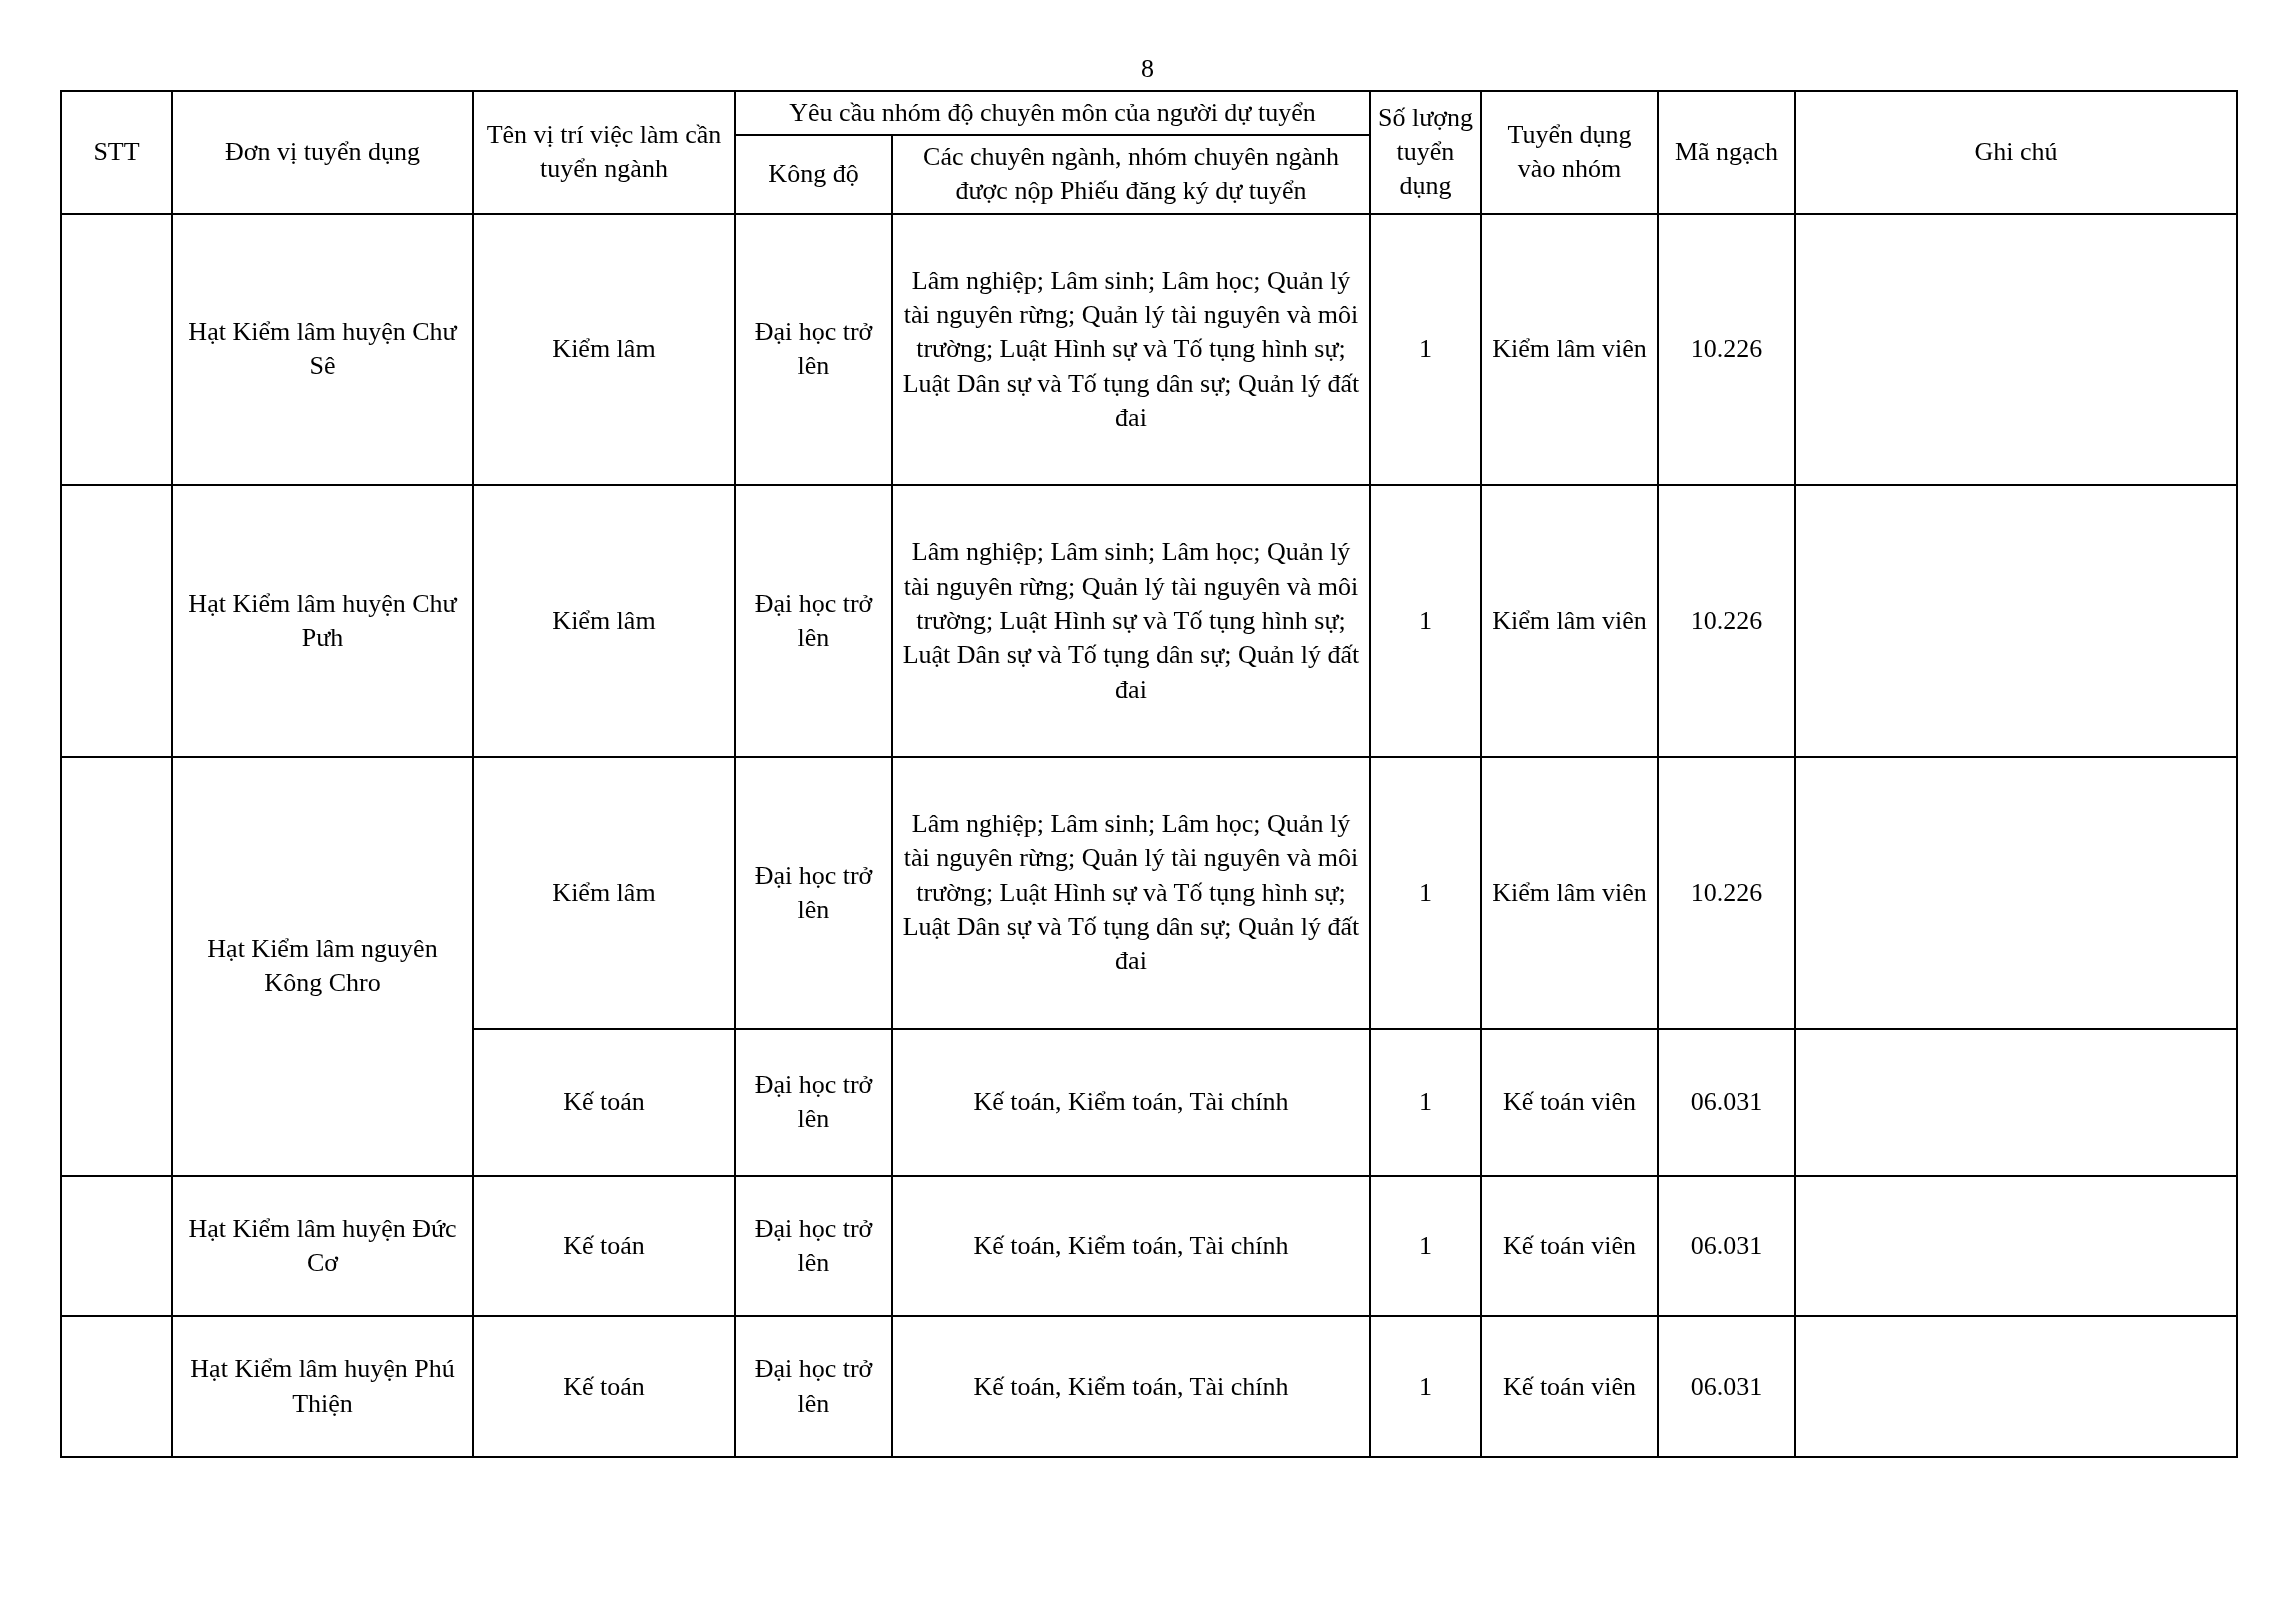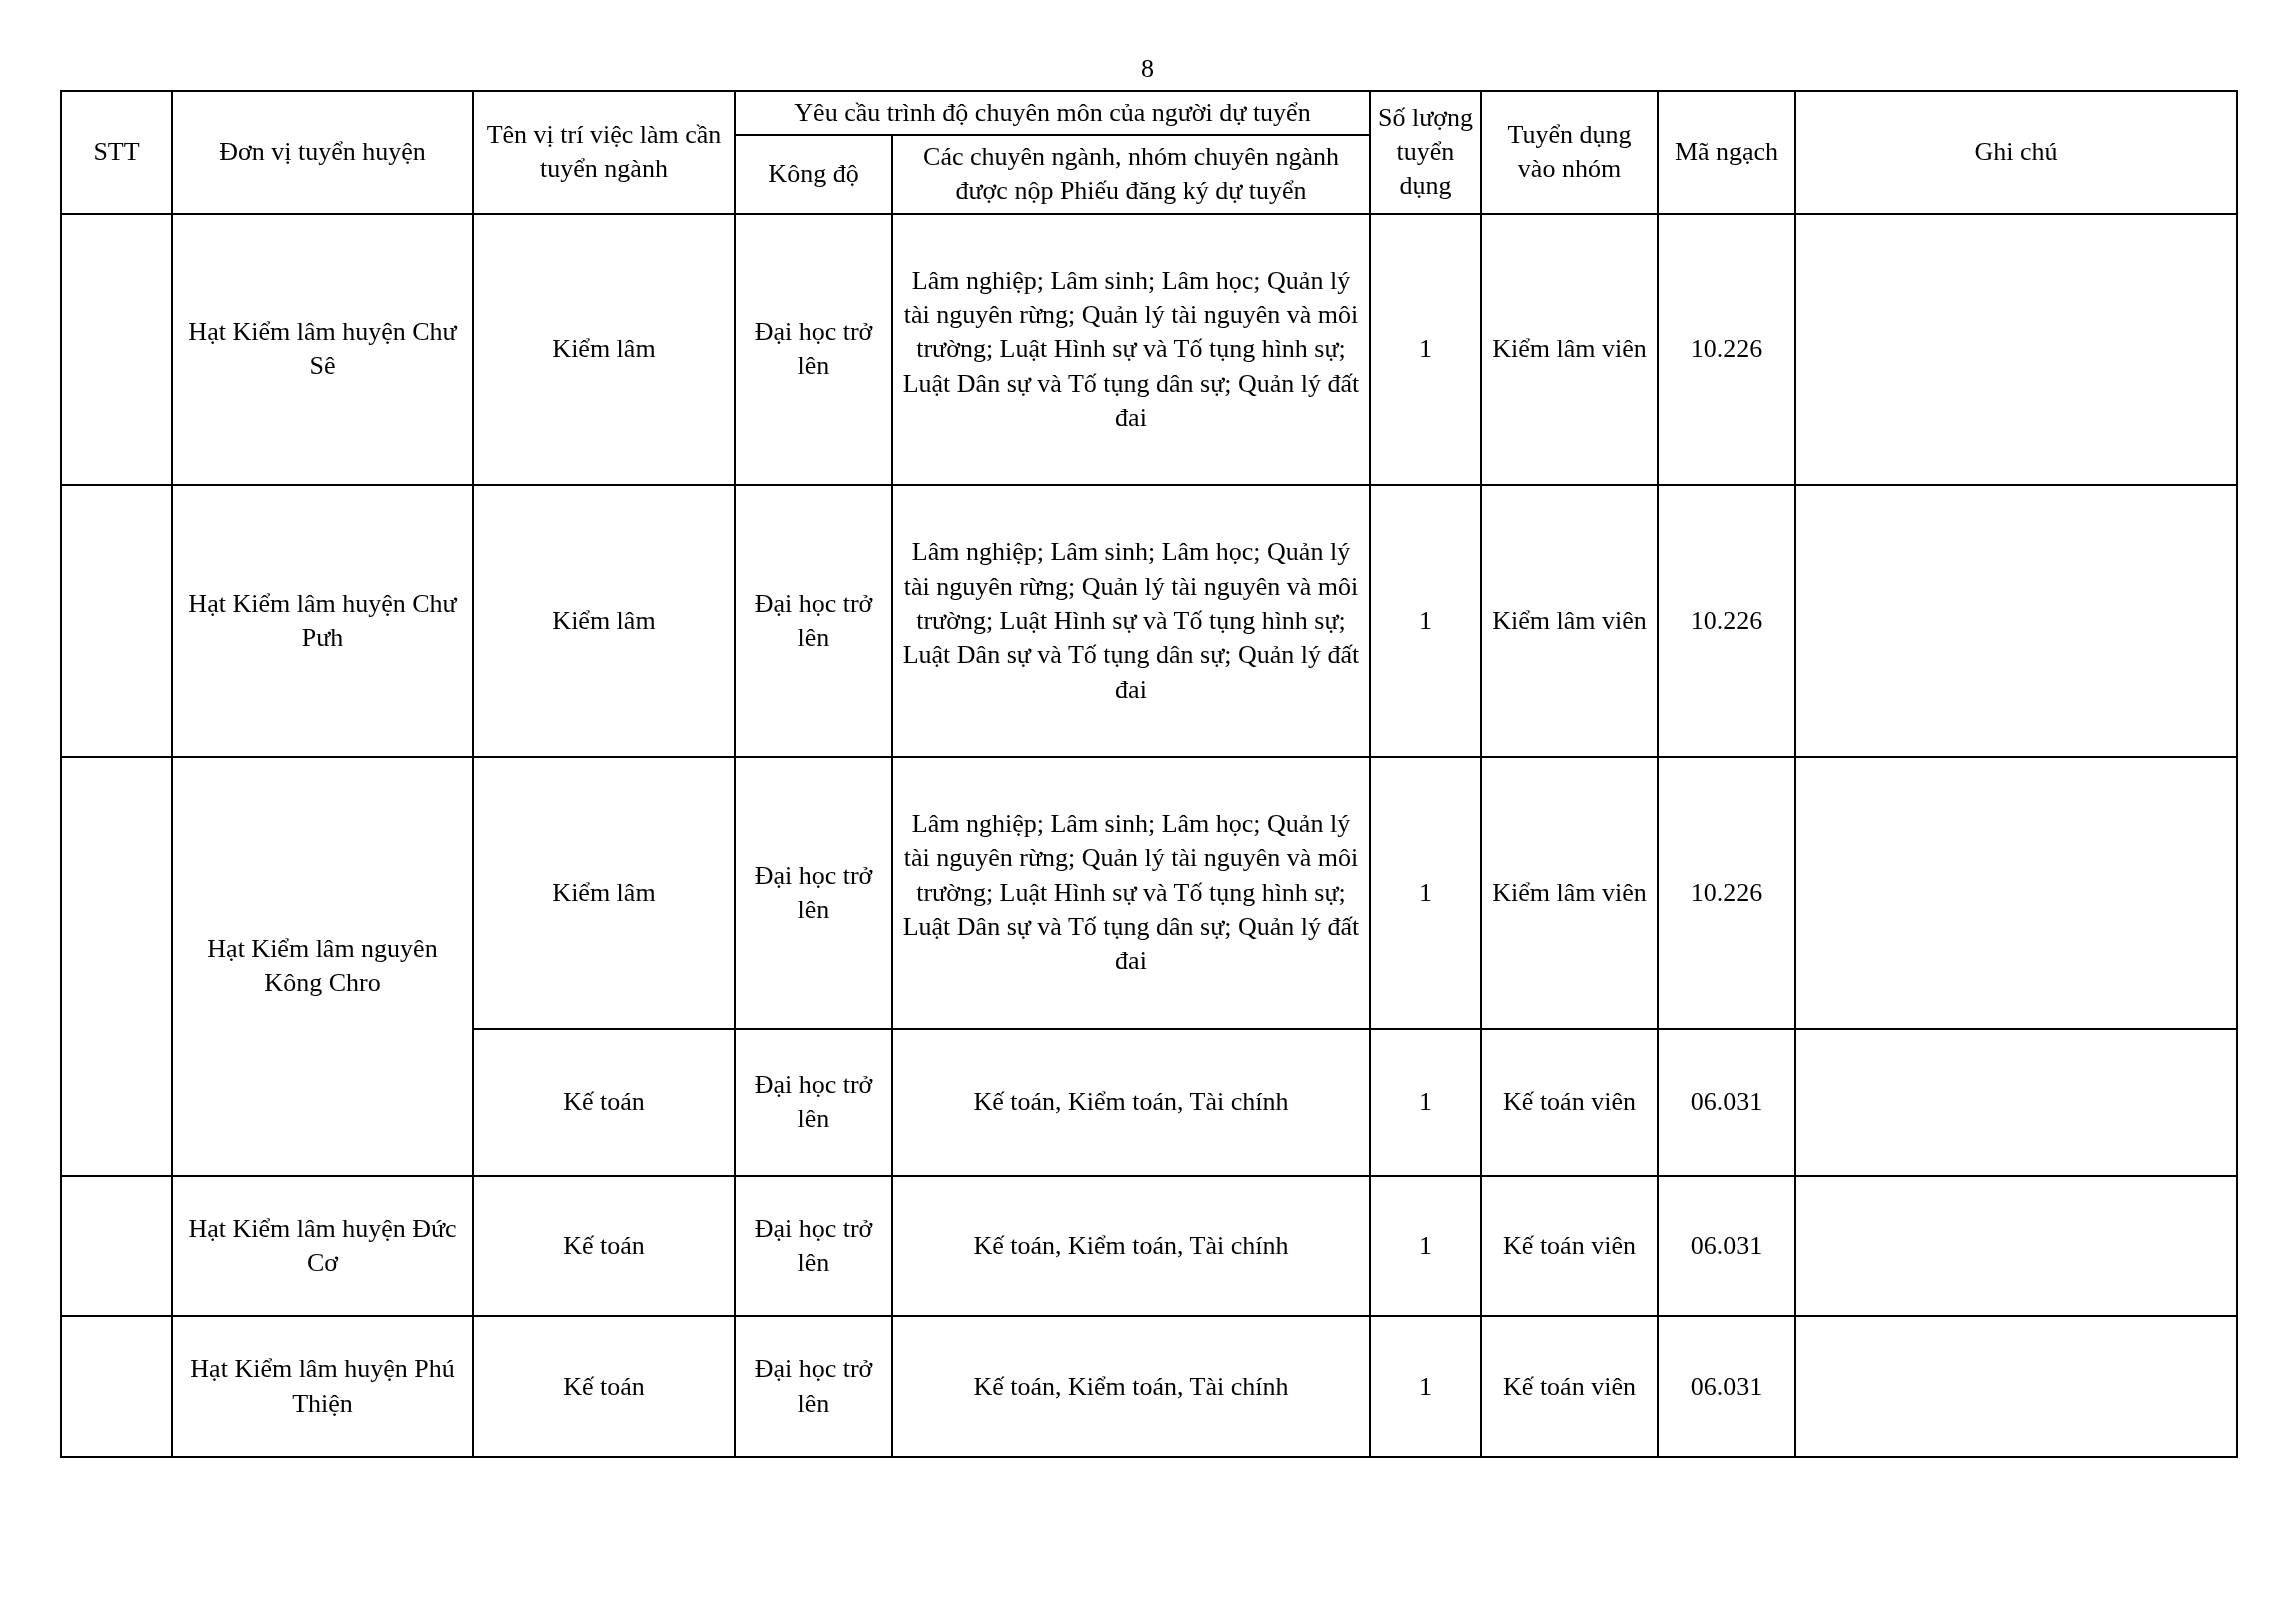--- a/index.html
+++ b/index.html
@@ -93,23 +93,23 @@
         <col class="col-level">
         <col class="col-major">
         <col class="col-qty">
         <col class="col-rec">
         <col class="col-code">
         <col class="col-note">
       </colgroup>
       <thead>
         <tr>
           <th class="hdr" rowspan="2">STT</th>
-          <th class="hdr" rowspan="2">Đơn vị tuyển huyện</th>
+          <th class="hdr" rowspan="2">Đơn vị tuyển dụng</th>
           <th class="hdr" rowspan="2">Tên vị trí việc làm cần tuyển ngành</th>
-          <th class="hdr" colspan="2">Yêu cầu trình độ chuyên môn của người dự tuyển</th>
+          <th class="hdr" colspan="2">Yêu cầu nhóm độ chuyên môn của người dự tuyển</th>
           <th class="hdr" rowspan="2">Số lượng tuyển dụng</th>
           <th class="hdr" rowspan="2">Tuyển dụng vào nhóm</th>
           <th class="hdr" rowspan="2">Mã ngạch</th>
           <th class="hdr" rowspan="2">Ghi chú</th>
         </tr>
         <tr>
           <th class="hdr-sub">Kông độ</th>
           <th class="hdr-sub">Các chuyên ngành, nhóm chuyên ngành được nộp Phiếu đăng ký dự tuyển</th>
         </tr>
       </thead>

